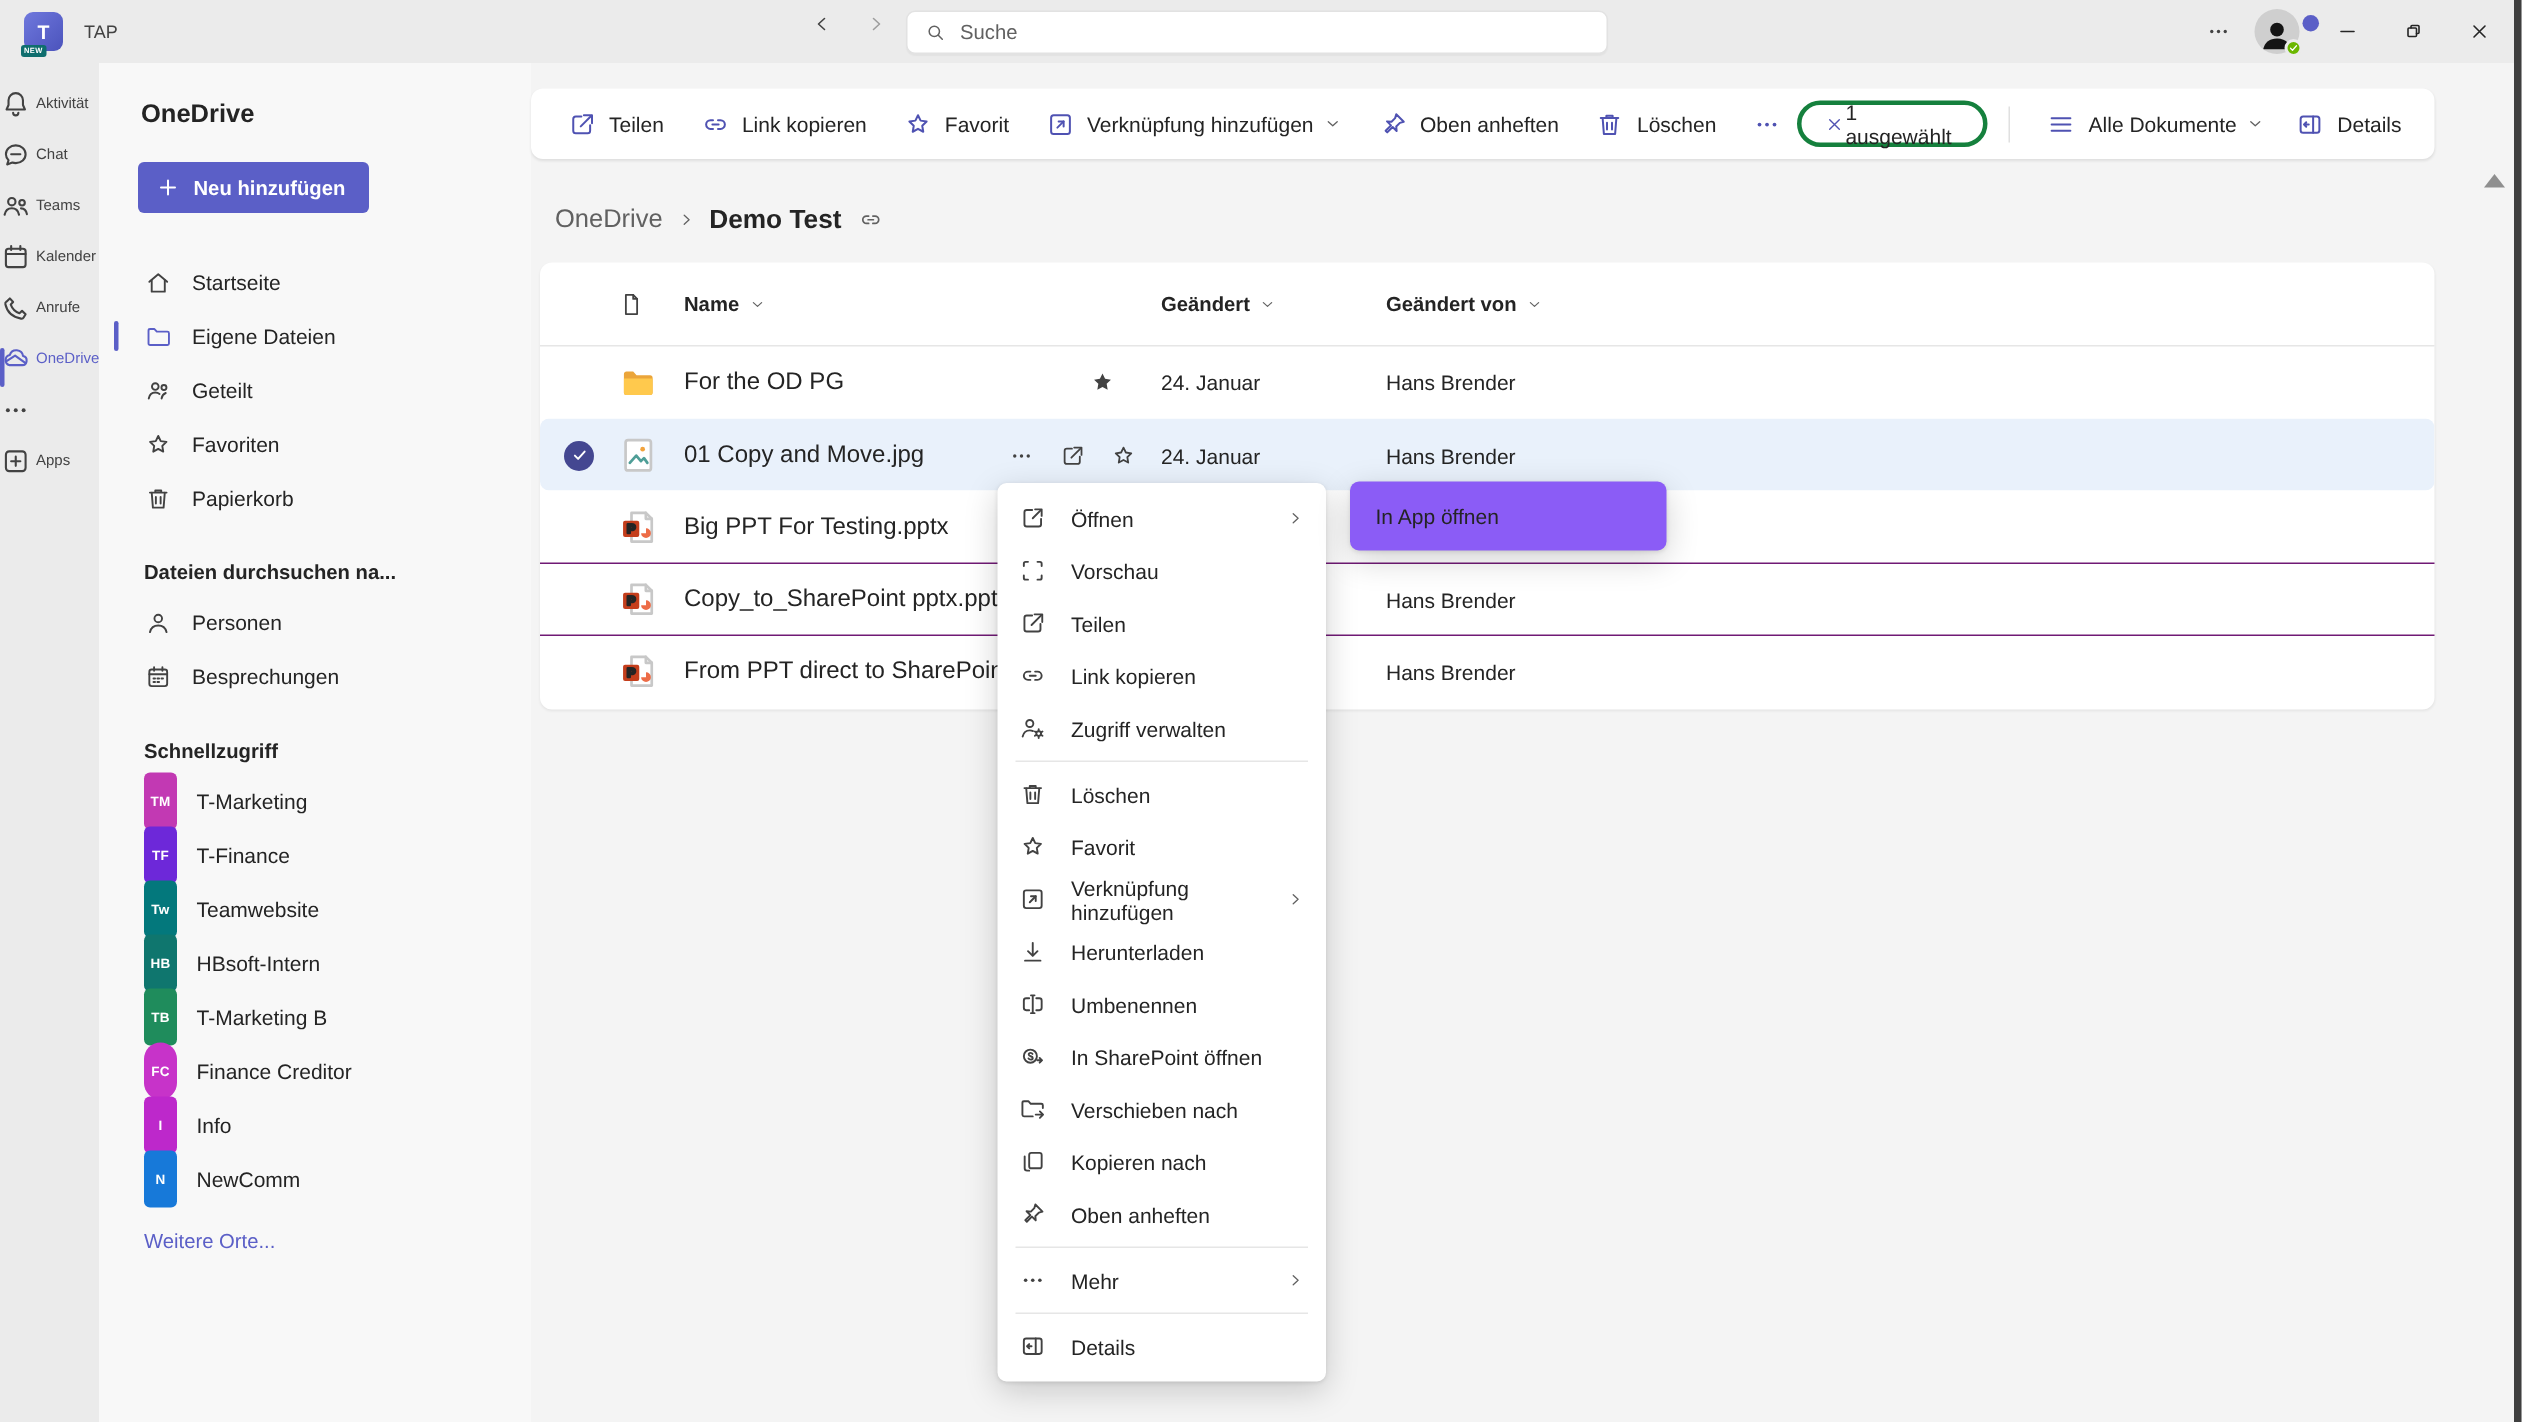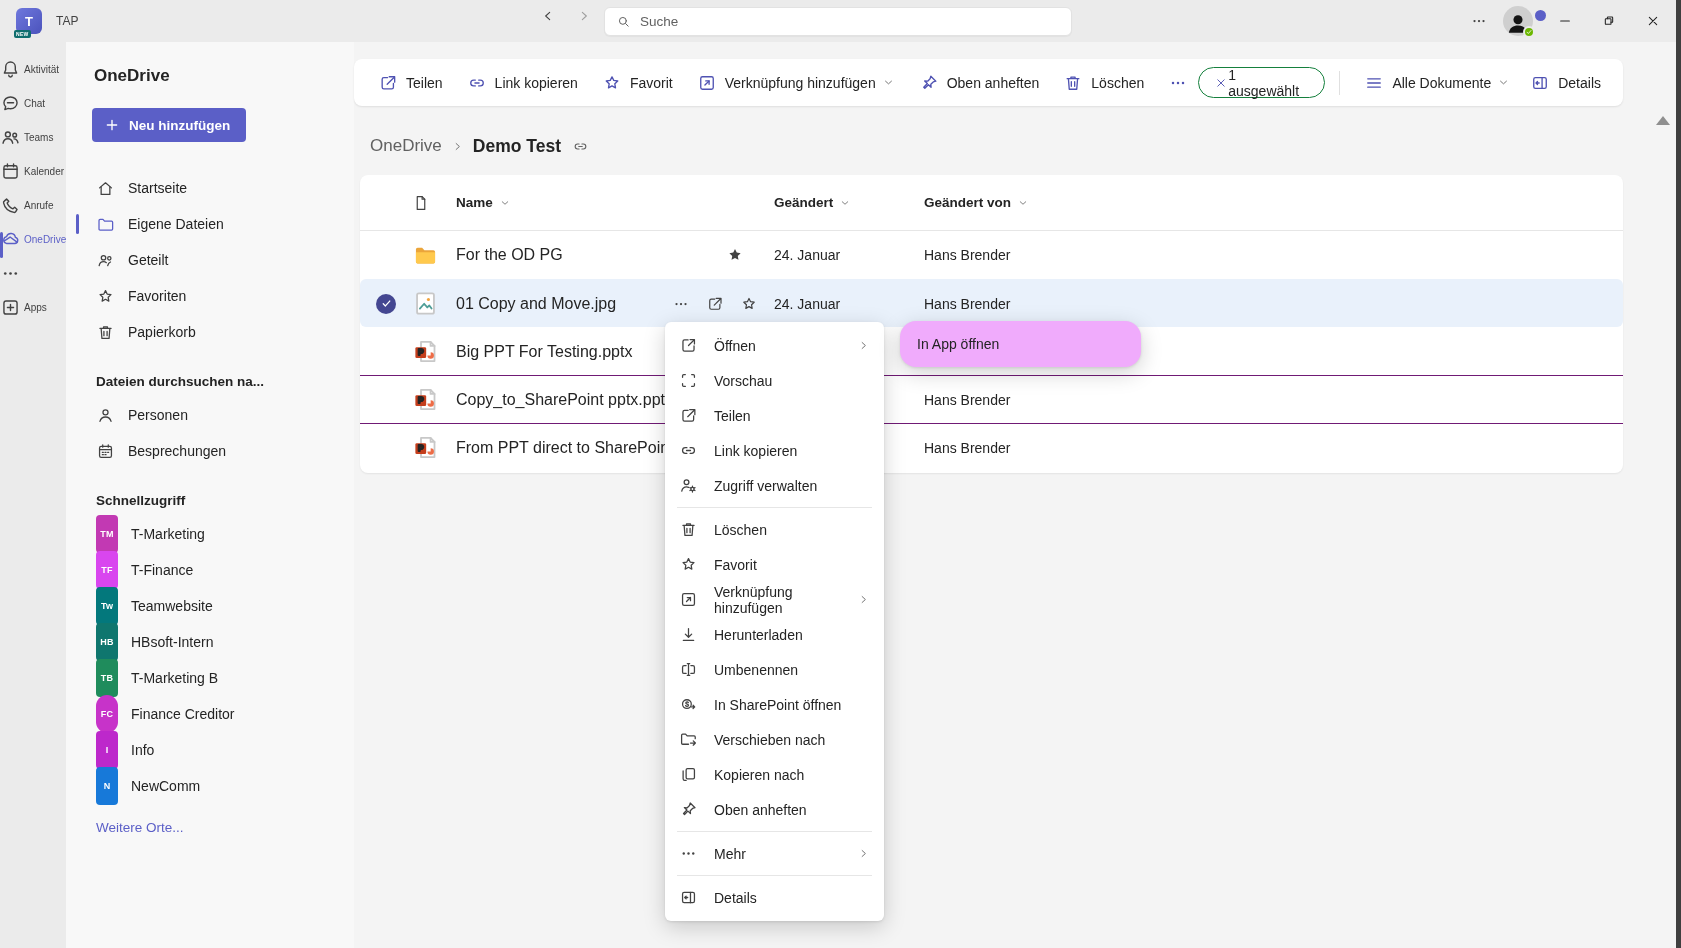--- a/index.html
+++ b/index.html
@@ -57,21 +57,21 @@
   .sb-tile { width:22px; height:38px; border-radius:4px; color:#fff; font-size:9px; font-weight:bold; display:flex; align-items:center; justify-content:center; letter-spacing:.2px; }
   .sb-more { font-size:13.5px; color:#5b5fc7; margin:16px 0 0 6px; cursor:pointer; display:inline-block; }
 
   
   .main { flex:1; background:#f4f4f4; position:relative; padding:17px 58px 0 0; }
   .toolbar { height:47px; background:#fff; border-radius:8px; box-shadow:0 1px 2px rgba(0,0,0,.09); display:flex; align-items:center; padding:0 12px 0 14px; }
   .tbtn { display:flex; align-items:center; gap:8px; padding:6px 10px; border-radius:4px; font-size:14px; color:#242424; cursor:pointer; white-space:nowrap; }
   .tbtn .icon { width:20px; height:20px; color:#4f52b2; }
   .tbtn .chev { width:13px; height:13px; color:#616161; margin-left:-2px; }
   .toolbar .spacer { flex:1; }
-  .sel-pill { display:flex; align-items:center; gap:0; height:31px; padding:0 15px; border:1px solid #15803d; border-radius:16px; font-size:14px; cursor:pointer; }
+  .sel-pill { display:flex; align-items:center; gap:0; height:31px; padding:0 15px; border:3px solid #15803d; border-radius:16px; font-size:14px; cursor:pointer; }
   .sel-pill .icon { width:14px; height:14px; color:#4f52b2; }
   .vdiv { width:1px; height:24px; background:#e0e0e0; margin:0 14px; }
 
   .breadcrumb { display:flex; align-items:center; gap:9px; margin:25px 0 0 16px; height:30px; }
   .bc-root { font-size:17px; color:#616161; cursor:pointer; }
   .bc-sep { width:13px; height:13px; color:#616161; }
   .bc-current { font-size:17.5px; font-weight:bold; color:#242424; }
   .bc-link { width:17px; height:17px; color:#616161; margin-left:2px; }
 
   
@@ -94,21 +94,21 @@
   .row-widgets .icon { width:18px; height:18px; }
   .star-fill { width:17px; height:17px; color:#424242; margin-right:14px; }
   .dcell, .pcell { font-size:14px; color:#242424; }
 
   
   .ctx-menu { position:absolute; left:665px; top:322px; width:219px; background:#fff; border-radius:6px; box-shadow:0 6px 22px rgba(0,0,0,.18), 0 1px 3px rgba(0,0,0,.1); padding:6px 0; z-index:30; }
   .menu-item { display:flex; align-items:center; gap:16px; height:35px; padding:0 14px; font-size:14px; color:#242424; cursor:pointer; }
   .menu-item .icon { width:19px; height:19px; color:#424242; }
   .menu-item .sub-chev { margin-left:auto; width:13px; height:13px; color:#616161; }
   .menu-item.divider { height:1px; background:#e6e6e6; margin:4px 12px; padding:0; }
-  .submenu { position:absolute; left:900px; top:321px; width:241px; background:#f0abfc; border-radius:16px; box-shadow:0 6px 22px rgba(0,0,0,.18), 0 1px 3px rgba(0,0,0,.1); padding:5px 0; z-index:31; }
+  .submenu { position:absolute; left:900px; top:321px; width:211px; background:#8b5cf6; border-radius:6px; box-shadow:0 6px 22px rgba(0,0,0,.18), 0 1px 3px rgba(0,0,0,.1); padding:5px 0; z-index:31; }
   .submenu .menu-item { height:36px; padding:0 17px; }
 
   
   .scroll-up { position:absolute; right:11px; top:116px; width:0; height:0; border-left:7px solid transparent; border-right:7px solid transparent; border-bottom:9px solid #8f8f8f; z-index:45; cursor:pointer; }
   .window-edge { position:absolute; right:0; top:0; width:5px; height:948px; background:#3f3f3f; z-index:50; }
 </style>
 </head>
 <body>
 
 <div class="titlebar">
@@ -354,21 +354,21 @@
         </div>
       </div>
     <div class="sb-section">Schnellzugriff</div>
     <div>
 
     <div class="sb-item">
           <span class="sb-tile" style="background: rgb(194, 57, 179);">TM</span>
           <span>T-Marketing</span>
         </div>
         <div class="sb-item">
-          <span class="sb-tile" style="background: #d946ef;">TF</span>
+          <span class="sb-tile" style="background: #6d28d9;">TF</span>
           <span>T-Finance</span>
         </div>
         <div class="sb-item">
           <span class="sb-tile" style="background: rgb(3, 120, 124);">Tw</span>
           <span>Teamwebsite</span>
         </div>
         <div class="sb-item">
           <span class="sb-tile" style="background: #0f766e;">HB</span>
           <span>HBsoft-Intern</span>
         </div>

